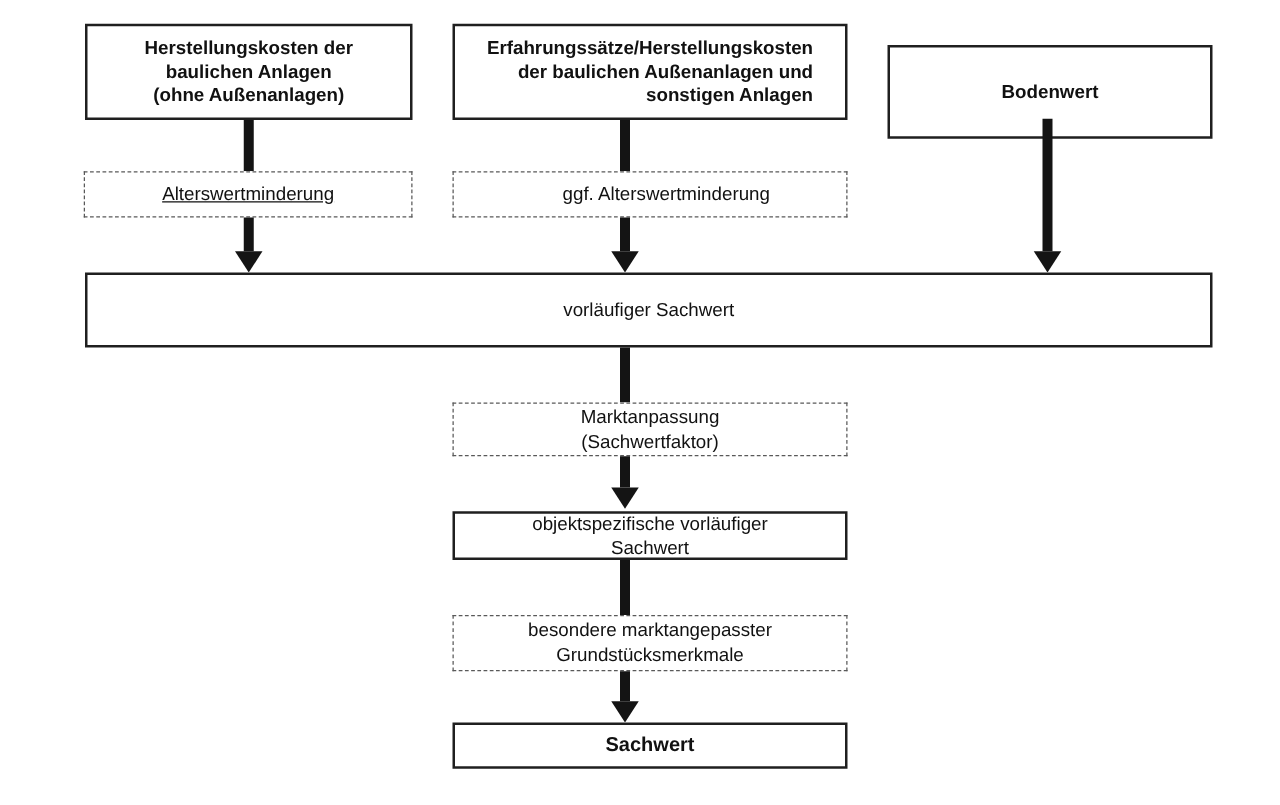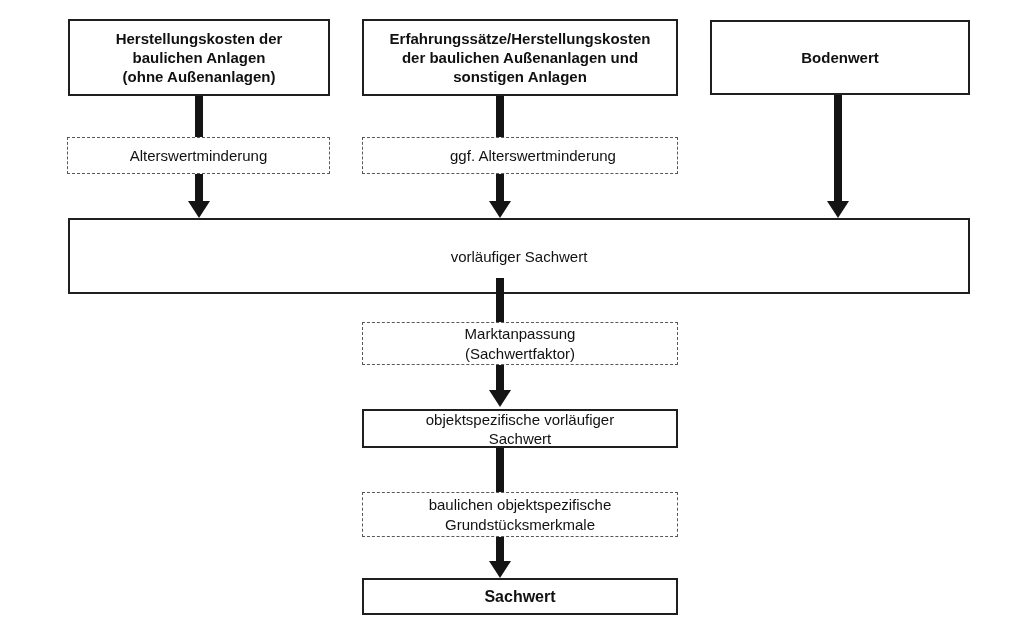--- a/index.html
+++ b/index.html
@@ -61,72 +61,72 @@
 </style>
 </head>
 <body>
 
 <div id="stage">
 
   <div class="box bold" style="left:68px; top:19px; width:262px; height:77px;">Herstellungskosten der
 baulichen Anlagen
 (ohne Außenanlagen)</div>
 
-  <div class="box bold" style="left:362px; top:19px; width:316px; height:77px;">Erfahrungssätze/Herstellungskosten
+  <div class="box bold" style="left:362px; top:19px; width:316px; height:77px;text-align:right;">Erfahrungssätze/Herstellungskosten
 der baulichen Außenanlagen und
 sonstigen Anlagen</div>
 
-  <div class="box bold" style="left:710px; top:20px; width:260px; height:75px;">Bodenwert</div>
+  <div class="box bold" style="left:710px; top:36px; width:260px; height:75px;">Bodenwert</div>
 
   <div class="arrow" style="left:188px; top:96px;">
     <i class="shaft" style="height:41px;"></i>
   </div>
   <div class="arrow" style="left:489px; top:96px;">
     <i class="shaft" style="height:41px;"></i>
   </div>
 
-  <div class="box dashed" style="left:67px; top:137px; width:263px; height:37px;">Alterswertminderung</div>
+  <div class="box dashed" style="left:67px; top:137px; width:263px; height:37px;text-decoration:underline;">Alterswertminderung</div>
 
   <div class="box dashed" style="left:362px; top:137px; width:316px; height:37px;padding-left:32px;">ggf. Alterswertminderung</div>
 
   <div class="arrow" style="left:188px; top:174px;">
     <i class="shaft" style="height:27px;"></i>
       <i class="head"></i>
   </div>
   <div class="arrow" style="left:489px; top:174px;">
     <i class="shaft" style="height:27px;"></i>
       <i class="head"></i>
   </div>
   <div class="arrow" style="left:827px; top:95px;">
     <i class="shaft" style="height:106px;"></i>
       <i class="head"></i>
   </div>
 
-  <div class="box" style="left:68px; top:218px; width:902px; height:76px;">vorläufiger Sachwert</div>
+  <div class="box" style="left:68px; top:218px; width:902px; height:60px;">vorläufiger Sachwert</div>
 
   <div class="arrow" style="left:489px; top:278px;">
     <i class="shaft" style="height:44px;"></i>
   </div>
 
   <div class="box dashed" style="left:362px; top:322px; width:316px; height:43px; line-height:20px;text-align:center;">Marktanpassung
 (Sachwertfaktor)</div>
 
   <div class="arrow" style="left:489px; top:365px;">
     <i class="shaft" style="height:25px;"></i>
       <i class="head"></i>
   </div>
 
   <div class="box" style="left:362px; top:409px; width:316px; height:39px;">objektspezifische vorläufiger
 Sachwert</div>
 
   <div class="arrow" style="left:489px; top:448px;">
     <i class="shaft" style="height:44px;"></i>
   </div>
 
-  <div class="box dashed" style="left:362px; top:492px; width:316px; height:45px; line-height:20px;">baulichen objektspezifische
+  <div class="box dashed" style="left:362px; top:492px; width:316px; height:45px; line-height:20px;">besondere marktangepasster
 Grundstücksmerkmale</div>
 
   <div class="arrow" style="left:489px; top:537px;">
     <i class="shaft" style="height:24px;"></i>
       <i class="head"></i>
   </div>
 
   <div class="box bold final" style="left:362px; top:578px; width:316px; height:37px;">Sachwert</div>
 
 </div>

